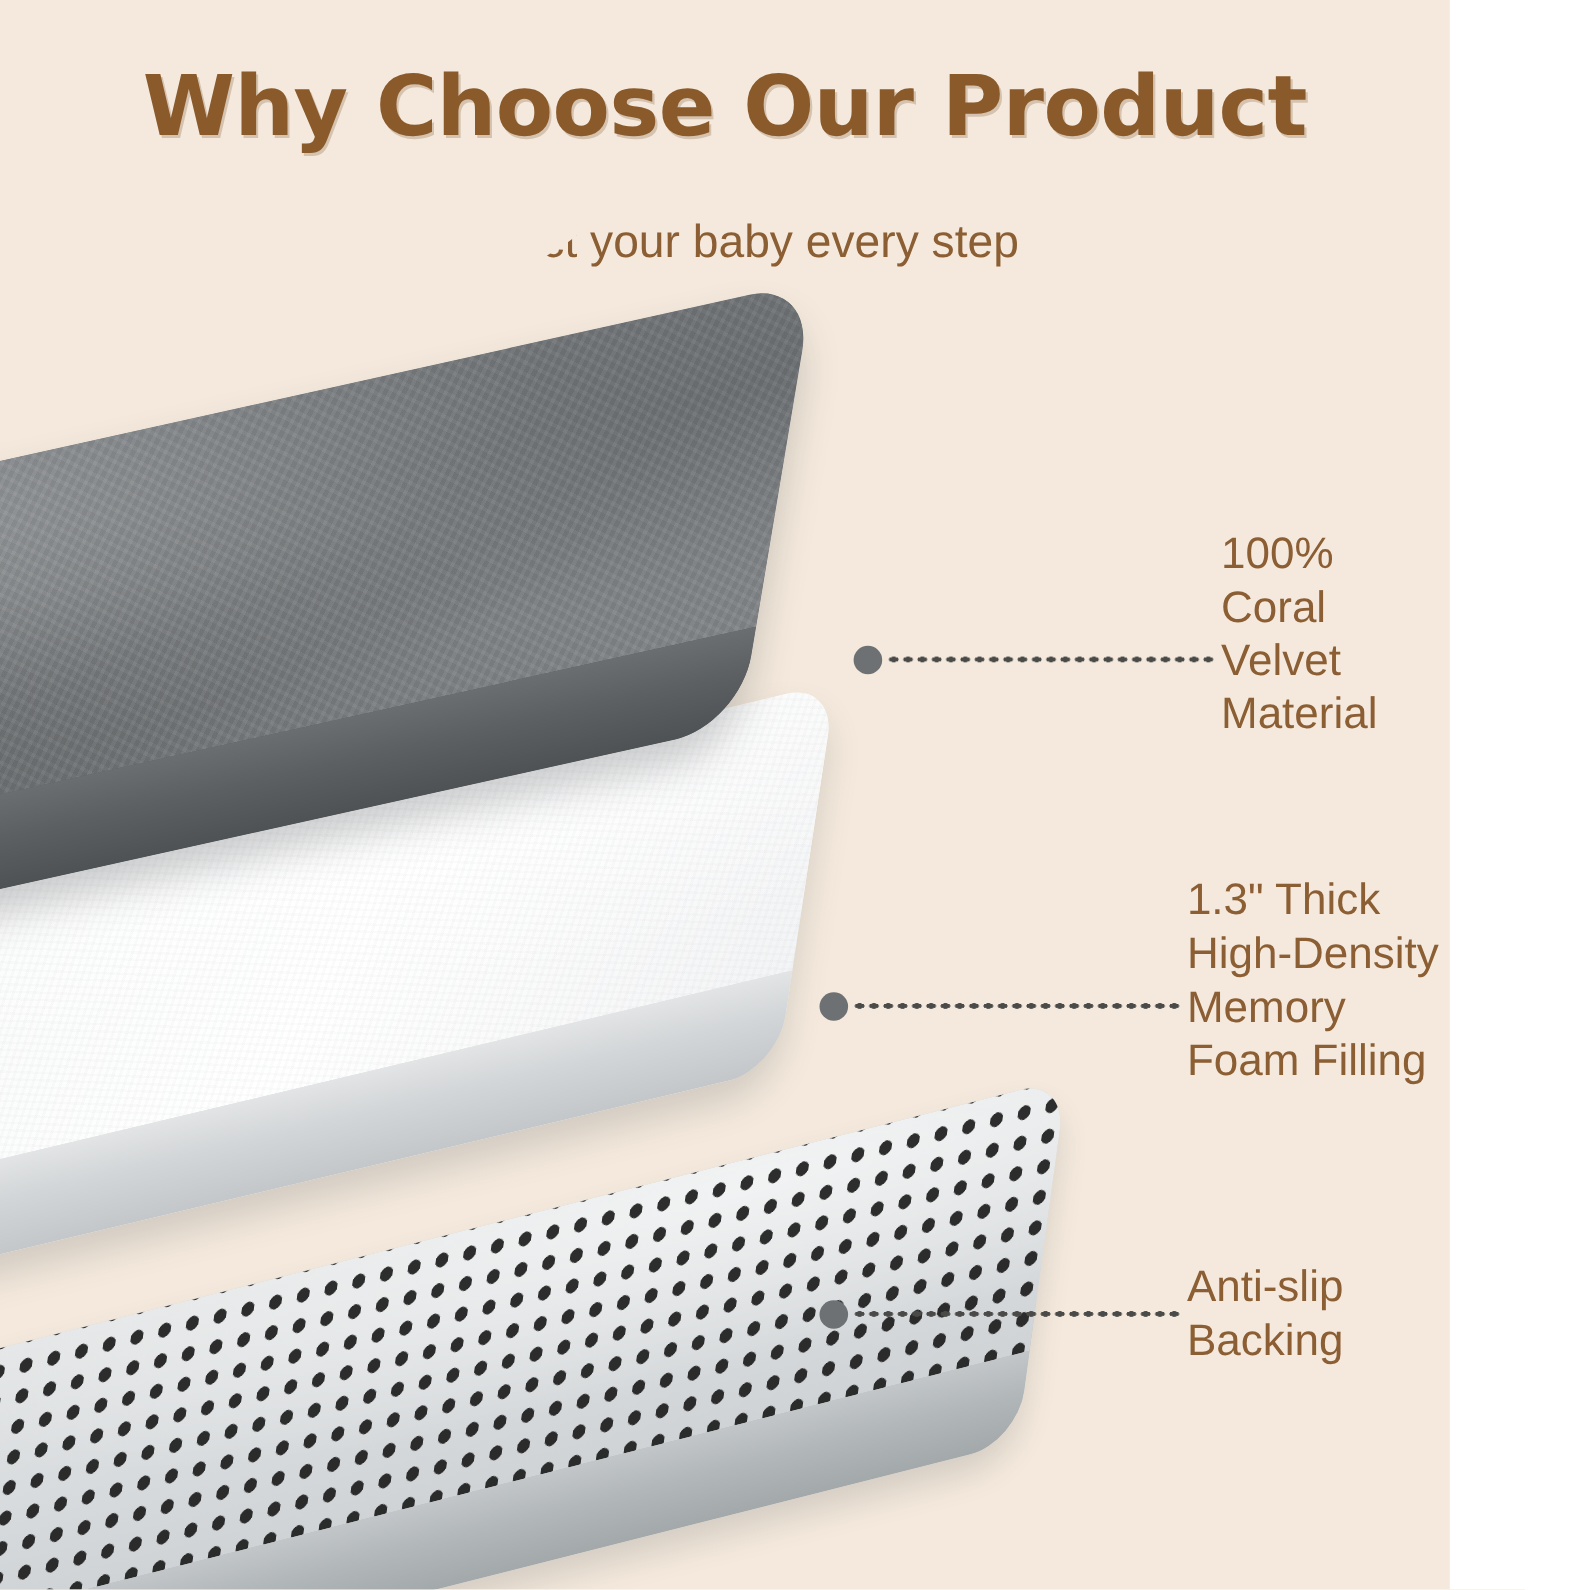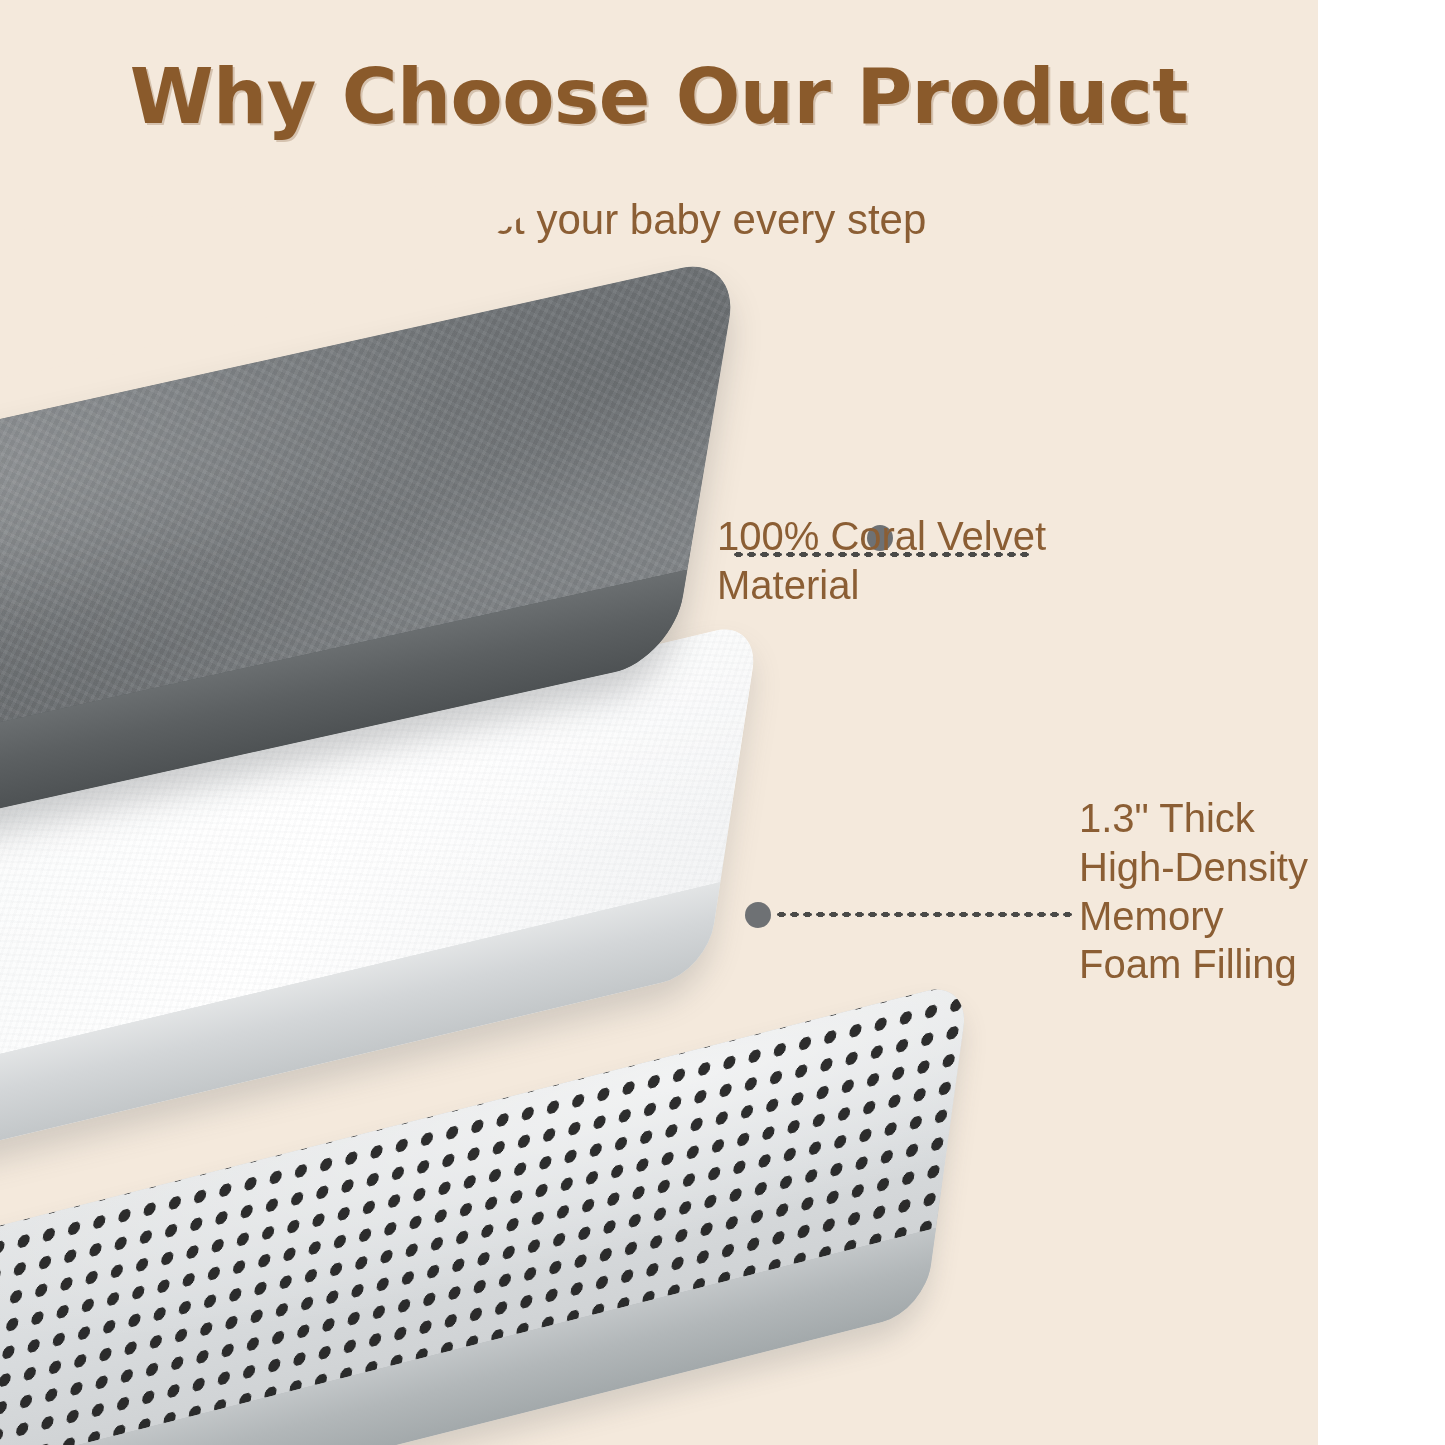--- a/index.html
+++ b/index.html
@@ -214,21 +214,21 @@
   }
   .callout-text {
     margin-left: 4px;
     font-size: 40px;
     line-height: 1.22;
     color: #8B5E34;
     white-space: pre-line;
     font-family: "Liberation Sans", sans-serif;
   }
 
-  #callout-velvet  { left: 713px;  top: 525px; flex-direction: column;  }
+  #callout-velvet  { left: 776px;  top: 525px;  }
   #callout-velvet .callout-line { width: 300px; }
   #callout-velvet .callout-text { margin-top: -46px; }
 
   #callout-foam    { left: 745px;  top: 840px;  }
   #callout-foam .callout-line { width: 300px; }
   #callout-foam .callout-text { margin-top: -46px; }
 
   #callout-backing { left: 745px;  top: 1146px; }
   #callout-backing .callout-line { width: 300px; }
 </style>
@@ -271,14 +271,19 @@
 Material</span>
   </div>
 
   <div class="callout" id="callout-foam">
     <span class="callout-dot"></span>
     <span class="callout-line"></span>
     <span class="callout-text">1.3" Thick High-Density
 Memory Foam Filling</span>
   </div>
 
+  <div class="callout" id="callout-backing">
+    <span class="callout-dot"></span>
+    <span class="callout-line"></span>
+    <span class="callout-text">Anti-slip Backing</span>
+  </div>
 
 </div>
 
 </body></html>

